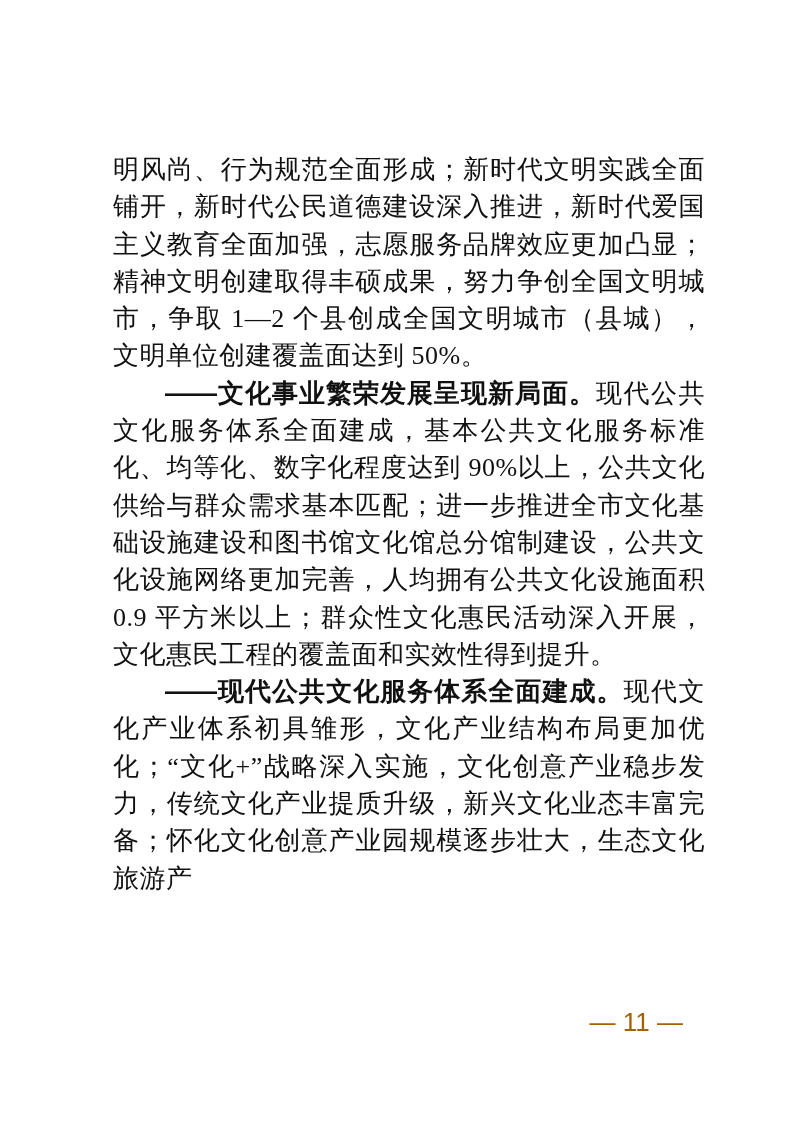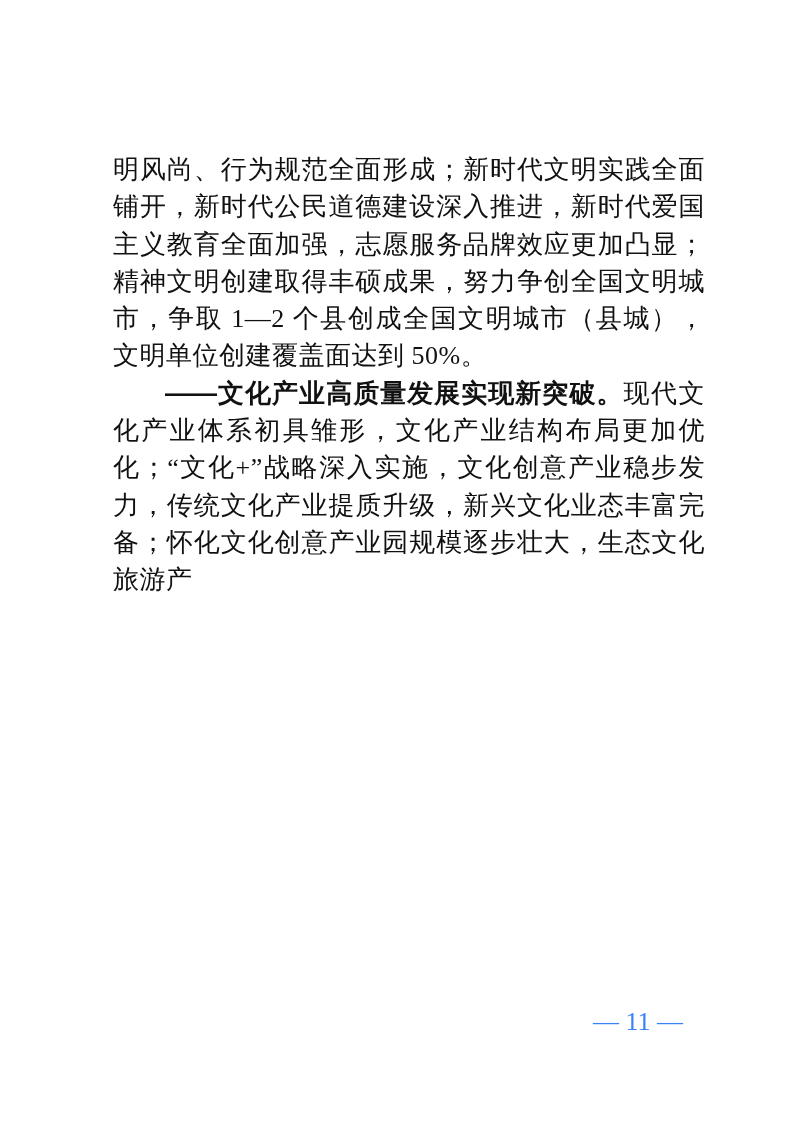--- a/index.html
+++ b/index.html
@@ -39,34 +39,35 @@
     font-family: "Liberation Sans", "DejaVu Sans", sans-serif;
     font-weight: bold;
     letter-spacing: 0;
   }
   .page-number {
     position: absolute;
     top: 999px;
     right: 100px;
     font-size: 26px;
     line-height: 30px;
-    color: #3b82f6;
-    font-family: Liberation Serif, serif;
+    color: #a16207;
+    font-family: Liberation Sans, sans-serif;
   }
 </style>
 </head>
 <body>
 
 <div class="page">
 
   <div class="body-text">
 
     <p class="para"><span>明风尚、行为规范全面形成；新时代文明实践全面铺开，新时代公民道德建设深入推进，新时代爱国主义教育全面加强，志愿服务品牌效应更加凸显；精神文明创建取得丰硕成果，努力争创全国文明城市，争取 1—2 个县创成全国文明城市（县城），文明单位创建覆盖面达到 50%。</span></p>
 
 
+    <p class="para indented"><span class="lead">——文化事业繁荣发展呈现新局面。</span><span>现代公共文化服务体系全面建成，基本公共文化服务标准化、均等化、数字化程度达到 90%以上，公共文化供给与群众需求基本匹配；进一步推进全市文化基础设施建设和图书馆文化馆总分馆制建设，公共文化设施网络更加完善，人均拥有公共文化设施面积 0.9 平方米以上；群众性文化惠民活动深入开展，文化惠民工程的覆盖面和实效性得到提升。</span></p>
 
-    <p class="para indented"><span class="lead">——文化产业高质量发展实现新突破。</span><span>现代文化产业体系初具雏形，文化产业结构布局更加优化；“文化+”战略深入实施，文化创意产业稳步发力，传统文化产业提质升级，新兴文化业态丰富完备；怀化文化创意产业园规模逐步壮大，生态文化旅游产</span></p>
+    <p class="para indented"><span class="lead">——现代公共文化服务体系全面建成。</span><span>现代文化产业体系初具雏形，文化产业结构布局更加优化；“文化+”战略深入实施，文化创意产业稳步发力，传统文化产业提质升级，新兴文化业态丰富完备；怀化文化创意产业园规模逐步壮大，生态文化旅游产</span></p>
 
   </div>
 
   <div class="page-number">— 11 —</div>
 
 </div>
 
 </body></html>

